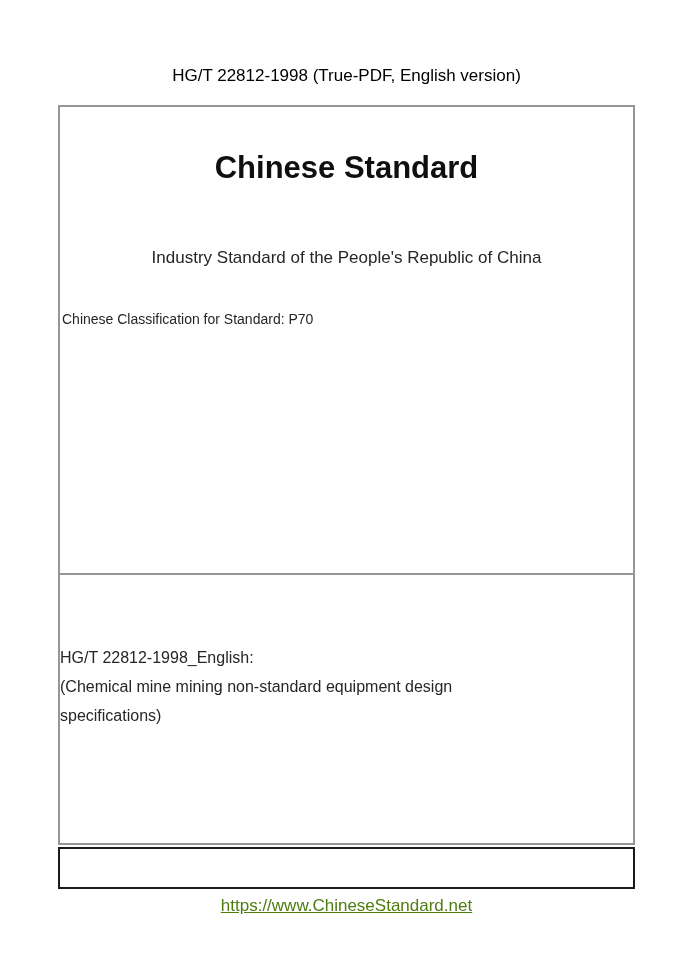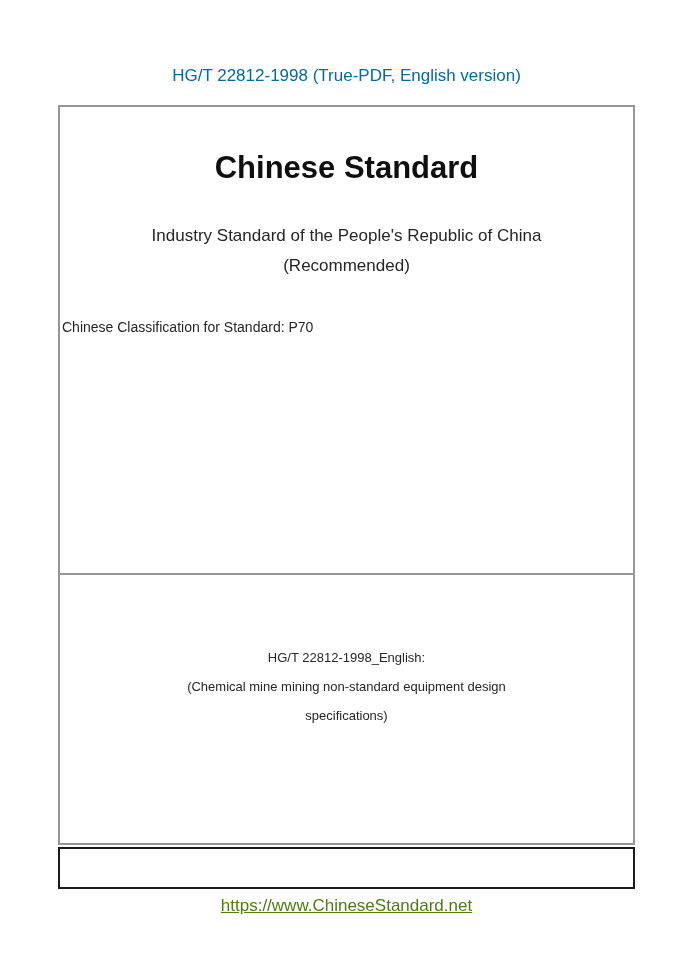--- a/index.html
+++ b/index.html
@@ -15,21 +15,21 @@
     position: relative;
   }
 
   
   .page-header {
     margin: 0;
     padding-top: 66px;
     text-align: center;
     font-size: 17px;
     line-height: 20px;
-    color: #0369a1;
+    color: #000000;
   }
 
   
   .cover-box {
     box-sizing: border-box;
     width: 577px;
     height: 740px;
     margin: 19px auto 0 auto;
     border: 2px solid #969696;
     background: #ffffff;
@@ -61,21 +61,21 @@
     justify-self: end;
     padding-right: 16px;
     font-size: 45px;
     font-weight: bold;
     line-height: 50px;
     color: #0f0f0f;
     letter-spacing: 1px;
   }
 
   .subtitle-block {
-    margin-top: 32px;
+    margin-top: 54px;
     text-align: center;
     font-size: 17px;
     line-height: 30px;
     color: #262626;
   }
 
   .classification {
     margin-top: 36px;
     padding-left: 2px;
     text-align: left;
@@ -94,22 +94,21 @@
     color: #0f0f0f;
     white-space: nowrap;
   }
 
   .cover-bottom {
     box-sizing: border-box;
     height: 268px;
   }
   .english-title-block {
     padding-top: 68px;
-    text-align: center;
-    font-size: 13px;
+    font-size: 16px;
     line-height: 29px;
     color: #262626;
   }
 
   
   .bottom-box {
     box-sizing: border-box;
     width: 577px;
     height: 42px;
     margin: 2px auto 0 auto;
@@ -137,21 +136,20 @@
 <div class="cover-box">
 
   <div class="cover-top">
 
     <div class="title-row">
       <h1 class="doc-title">Chinese Standard</h1>
     </div>
 
     <div class="subtitle-block">
       <div>Industry Standard of the People's Republic of China</div>
-      <div>(Recommended)</div>
     </div>
 
     <div class="classification">Chinese Classification for Standard: P70</div>
 
 
   </div>
 
   <div class="cover-bottom">
     <div class="english-title-block">
       <div>HG/T 22812-1998_English:</div>

